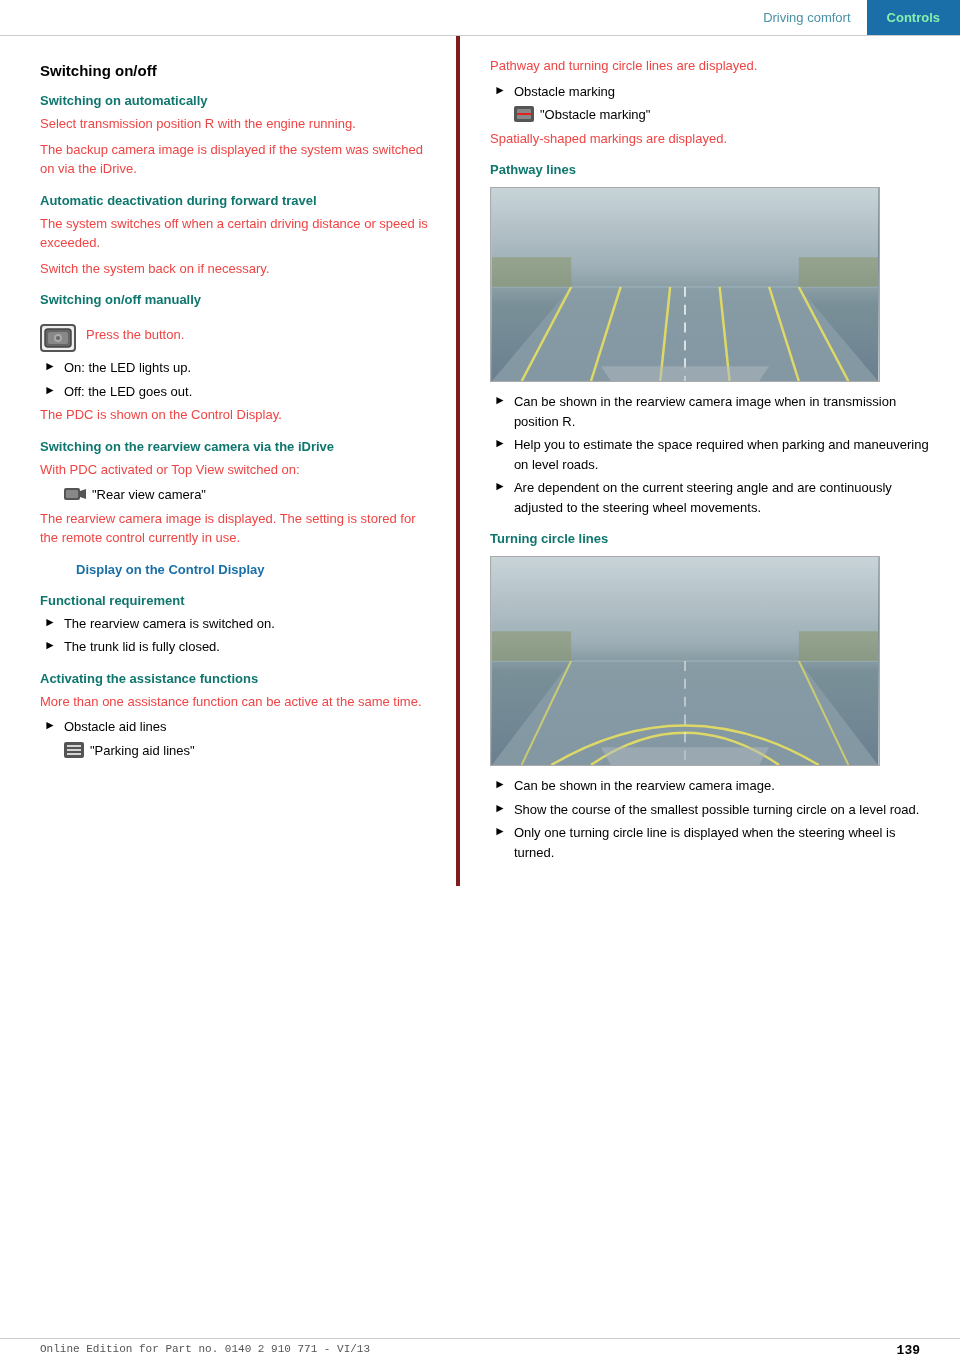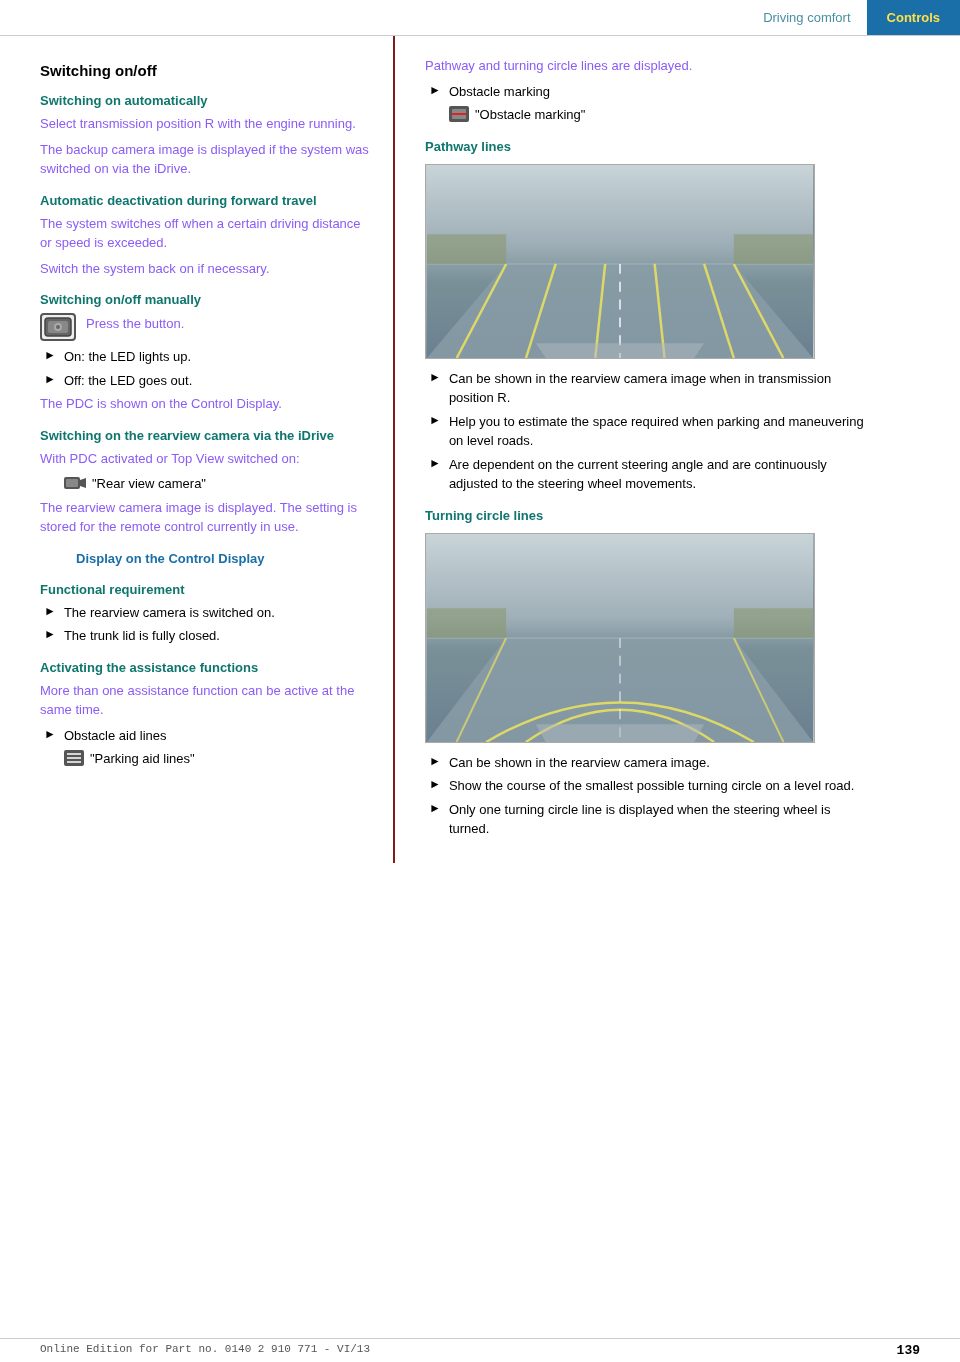--- a/index.html
+++ b/index.html
@@ -21,40 +21,40 @@
       border-bottom: 1px solid #ccc;
       height: 36px;
     }
     .header-driving-comfort {
       color: #4a90a4;
       font-size: 13px;
       padding: 0 16px;
     }
     .header-controls {
       background: #1a6fa8;
-      color: #fde047;
+      color: #86efac;
       padding: 0 20px;
       height: 100%;
       display: flex;
       align-items: center;
       font-size: 13px;
       font-weight: bold;
     }
 
     
     .content {
       display: flex;
       padding: 0;
     }
 
     
     .left-col {
-      width: 395px;
+      width: 460px;
       padding: 20px 24px 20px 40px;
-      border-right: 2px solid #7f1d1d;
+      border-right: 4px solid #7f1d1d;
     }
 
     
     .right-col {
       width: 500px;
       padding: 20px 24px 20px 30px;
     }
 
     
     .section-title {
@@ -78,21 +78,21 @@
       margin-bottom: 16px;
       margin-top: 14px;
       padding-left: 36px;
     }
 
     
     .body-text {
       font-size: 13px;
       line-height: 1.5;
       margin-bottom: 6px;
-      color: #8b5cf6;
+      color: #ef4444;
     }
 
     
     .bullet-item {
       display: flex;
       align-items: flex-start;
       margin-bottom: 4px;
       padding-left: 4px;
     }
     .bullet-arrow {
@@ -124,21 +124,21 @@
     .sub-bullet-text {
       font-size: 13px;
       line-height: 1.5;
     }
 
     
     .button-row {
       display: flex;
       align-items: center;
       margin-bottom: 6px;
-      margin-top: 6px;
+      margin-top: 17px;
     }
     .button-icon {
       width: 36px;
       height: 28px;
       border: 2px solid #555;
       border-radius: 4px;
       display: flex;
       align-items: center;
       justify-content: center;
       margin-right: 10px;
@@ -297,20 +297,21 @@
     <div class="sub-bullet">
       <span class="sub-bullet-icon">
         <svg width="20" height="16" viewBox="0 0 20 16">
           <rect x="0" y="0" width="20" height="16" rx="2" fill="#555"></rect>
           <rect x="3" y="3" width="14" height="10" rx="1" fill="#888"></rect>
           <line x1="3" y1="8" x2="17" y2="8" stroke="#f00" stroke-width="1.5"></line>
         </svg>
       </span>
       <span class="sub-bullet-text">"Obstacle marking"</span>
     </div>
+    <p class="body-text">Spatially-shaped markings are displayed.</p>
 
     <div class="subsection-title">Pathway lines</div>
 
     <div class="camera-image-pathway">
       <svg class="pathway-lines-svg" viewBox="0 0 390 195" xmlns="http://www.w3.org/2000/svg">
 
         <defs>
           <linearGradient id="sky1" x1="0" y1="0" x2="0" y2="1">
             <stop offset="0%" stop-color="#c8d4d8"></stop>
             <stop offset="40%" stop-color="#a0b0b8"></stop>

